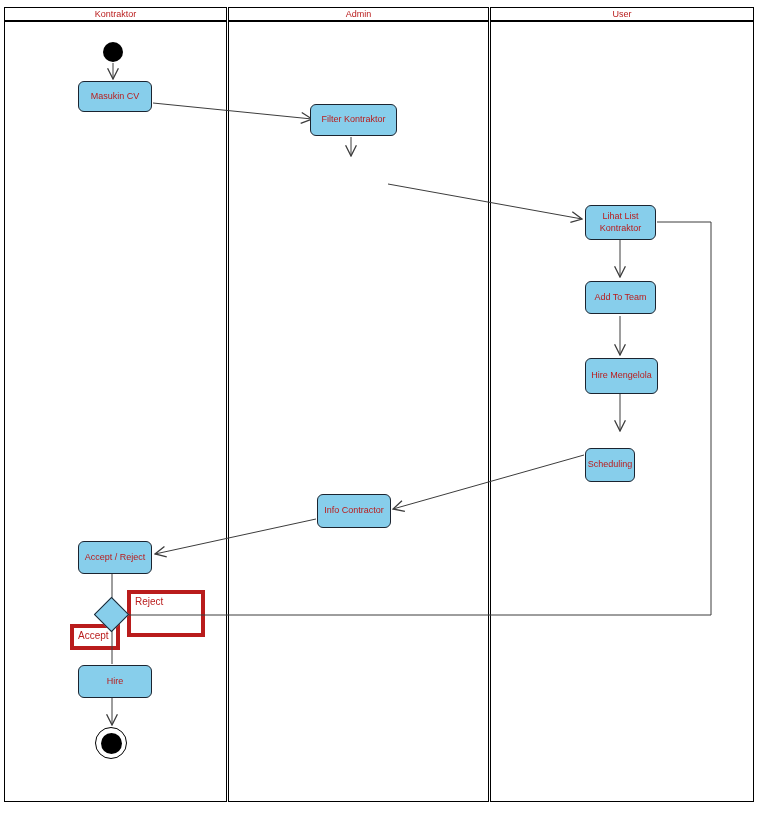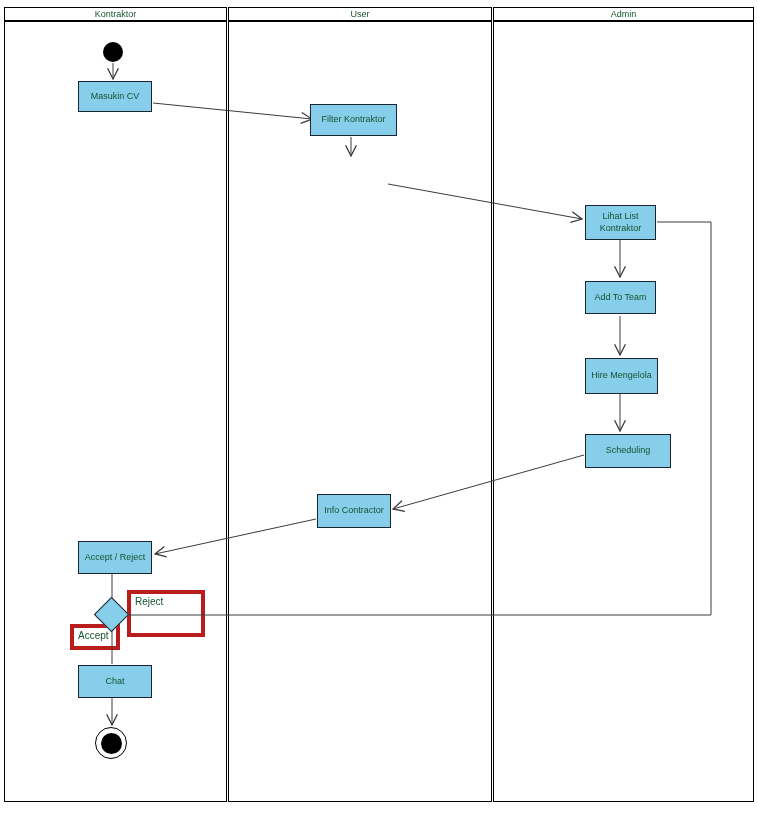--- a/index.html
+++ b/index.html
@@ -1,34 +1,34 @@
 <!DOCTYPE html>
 <html><head>
 <meta charset="utf-8">
 <style>
   html,body{margin:0;padding:0;background:#ffffff;}
   .stage{
     position:relative;width:757px;height:814px;background:#ffffff;
-    font-family:"Liberation Sans",sans-serif;color:#14532d;overflow:hidden;
+    font-family:"Liberation Sans",sans-serif;color:#b91c1c;overflow:hidden;
   }
   
   .lanes{position:absolute;left:4px;top:7px;height:795px;display:flex;}
   .lane{border:1px solid #000;box-sizing:border-box;background:transparent;}
   .lane + .lane{margin-left:1px;}
   .lane-header{
     height:14px;border-bottom:2px solid #000;box-sizing:border-box;
     display:flex;align-items:center;justify-content:center;
     font-size:9px;line-height:1;
   }
   
   .wires{position:absolute;left:0;top:0;pointer-events:none;}
   
   .node{
     position:absolute;box-sizing:border-box;
-    background:#87CEEB;border:1.4px solid #1b2430;border-radius:0;
+    background:#87CEEB;border:1.4px solid #1b2430;border-radius:6px;
     display:flex;align-items:center;justify-content:center;text-align:center;
     font-size:9px;line-height:1.3;padding:2px 5px;
   }
   .initial{
     position:absolute;width:20px;height:20px;border-radius:50%;background:#000;
   }
   .final{
     position:absolute;width:32px;height:32px;box-sizing:border-box;
     border:1.5px solid #000;border-radius:50%;
     display:flex;align-items:center;justify-content:center;background:#fff;
@@ -47,28 +47,28 @@
 <body>
 
 <div class="stage">
 
   <div class="lanes">
     <div class="lane" style="width:223px">
       <div class="lane-header">
         <span>Kontraktor</span>
       </div>
     </div>
+    <div class="lane" style="width:261px">
+      <div class="lane-header">
+        <span>Admin</span>
+      </div>
+    </div>
     <div class="lane" style="width:264px">
       <div class="lane-header">
         <span>User</span>
-      </div>
-    </div>
-    <div class="lane" style="width:261px">
-      <div class="lane-header">
-        <span>Admin</span>
       </div>
     </div>
   </div>
 
   <div class="edge-label" style="left:127px;top:590px;width:78px;height:47px">
     <span>Reject</span>
   </div>
   <div class="edge-label" style="left:70px;top:624px;width:50px;height:26px">
     <span>Accept</span>
   </div>
@@ -102,27 +102,27 @@
 
   <div class="node" style="left:310px;top:104px;width:87px;height:32px">Filter Kontraktor</div>
 
 
   <div class="node" style="left:585px;top:205px;width:71px;height:35px">Lihat List Kontraktor</div>
 
   <div class="node" style="left:585px;top:281px;width:71px;height:33px">Add To Team</div>
 
   <div class="node" style="left:585px;top:358px;width:73px;height:36px">Hire Mengelola</div>
 
-  <div class="node" style="left:585px;top:434px;width:86px;height:34px">Scheduling</div>
+  <div class="node" style="left:585px;top:448px;width:50px;height:34px">Scheduling</div>
 
   <div class="node" style="left:317px;top:494px;width:74px;height:34px">Info Contractor</div>
 
   <div class="node" style="left:78px;top:541px;width:74px;height:33px">Accept / Reject</div>
 
   <div class="decision" style="left:99px;top:602px"></div>
 
-  <div class="node" style="left:78px;top:665px;width:74px;height:33px">Chat</div>
+  <div class="node" style="left:78px;top:665px;width:74px;height:33px">Hire</div>
 
   <div class="final" style="left:95px;top:727px">
     <div class="final-inner"></div>
   </div>
 
 </div>
 
 </body></html>

